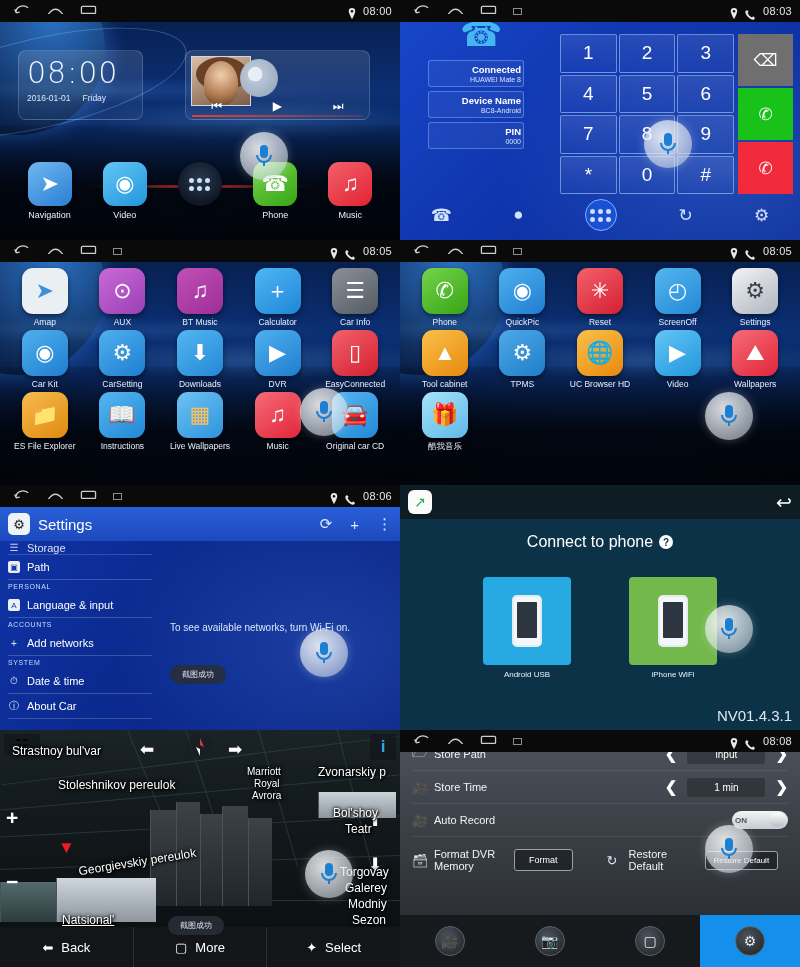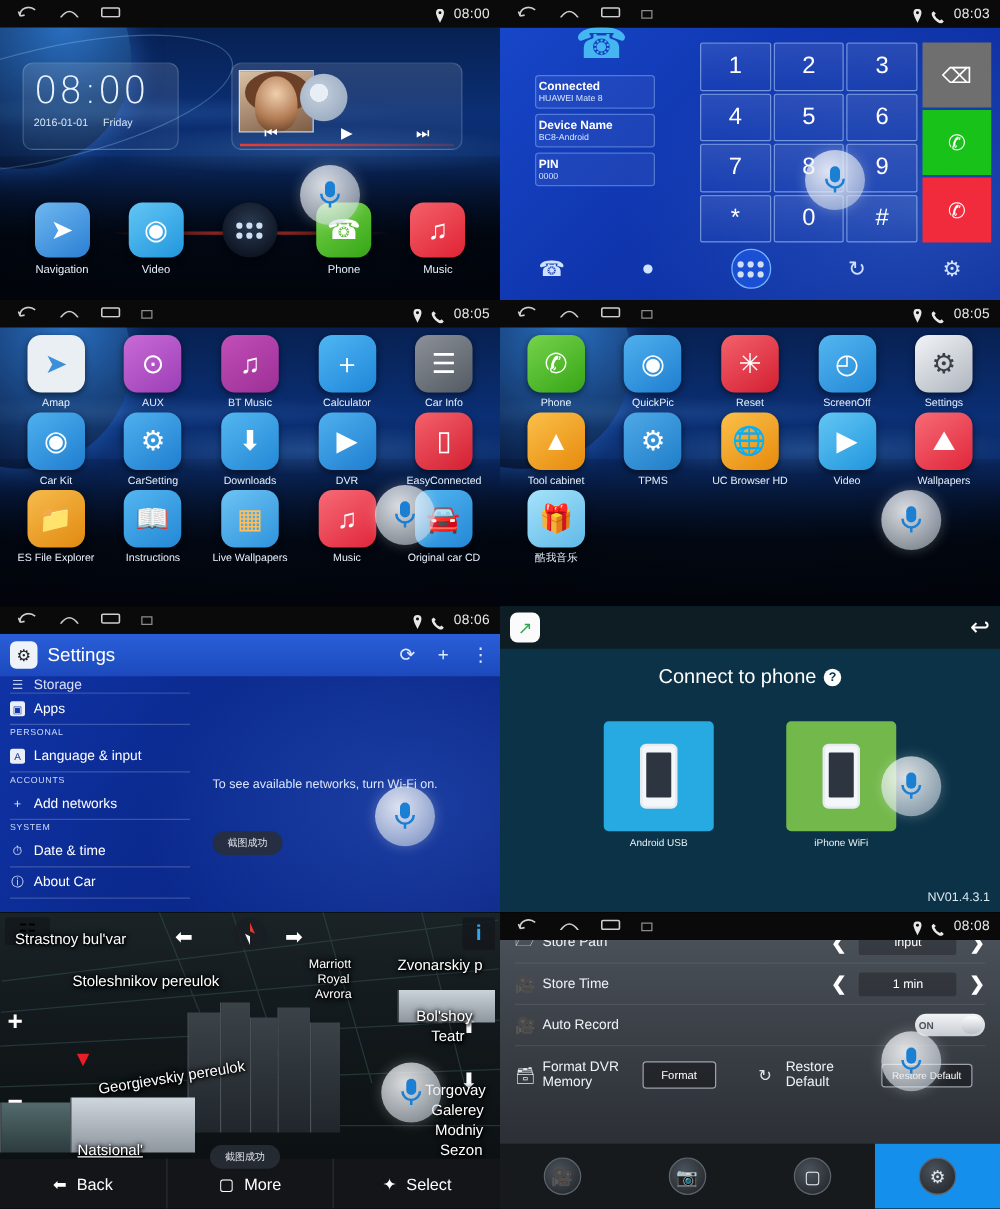--- a/index.html
+++ b/index.html
@@ -96,21 +96,21 @@
   .mic svg { width:20px; height:24px; }
 
   
   .dial-bg { position:absolute; top:22px; left:0; right:0; bottom:0;
              background:linear-gradient(135deg,#1746c8 0%,#0f35ad 45%,#0a2a96 100%); }
   .dial-bg::before { content:""; position:absolute; inset:0;
              background:radial-gradient(ellipse 330px 230px at 330px 150px, rgba(110,170,255,.22), transparent 70%); }
   .bt-logo { position:absolute; left:60px; top:14px; color:#45b6ef; font-size:34px; }
   .bt-info { position:absolute; left:28px; top:60px; width:96px; }
   .bt-card { border:1px solid rgba(160,200,255,.40); border-radius:3px; padding:3px 2px;
-             margin-bottom:4px; text-align:left; background:rgba(255,255,255,.05); }
+             margin-bottom:4px; text-align:right; background:rgba(255,255,255,.05); }
   .bt-t { color:#fff; font-size:9.5px; font-weight:bold; }
   .bt-s { color:#d4e4ff; font-size:7px; margin-top:1px; }
   .keypad { position:absolute; left:160px; top:34px; width:174px; height:160px;
             display:grid; grid-template-columns:repeat(3,1fr); grid-template-rows:repeat(4,1fr);
             gap:2px; }
   .key { border:1px solid rgba(190,220,255,.5); border-radius:2px; color:#fff;
          display:flex; align-items:center; justify-content:center; font-size:19px;
          background:linear-gradient(180deg, rgba(255,255,255,.10), rgba(255,255,255,.02)); }
   .callcol { position:absolute; left:338px; top:34px; width:55px; height:160px;
              display:flex; flex-direction:column; gap:2px; }
@@ -176,21 +176,21 @@
   .ec-opt { display:flex; flex-direction:column; align-items:center; }
   .ec-tile { width:88px;height:88px;border-radius:4px;display:flex;
      align-items:center;justify-content:center; position:relative; overflow:hidden; }
   .ec-usb { background:#27a9e1; }
   .ec-wifi { background:#72b84a; }
   .ec-phone-shape { width:30px;height:52px;border-radius:5px;background:#f4f7fa;
      border:2px solid #e6ebf1; position:relative; }
   .ec-phone-shape::after { content:""; position:absolute; left:3px; top:5px; right:3px; bottom:7px;
      background:#2c3540; border-radius:1px; }
   .ec-lbl { color:#e8f2f8; font-size:8px; margin-top:5px; }
-  .ec-ver { position:absolute; right:8px; bottom:6px; color:#dbe8f0; font-size:10px; }
+  .ec-ver { position:absolute; right:8px; bottom:6px; color:#dbe8f0; font-size:15px; }
 
   
   .map-root { position:absolute; inset:0; background:#0c1012; }
   .map-scene { position:absolute; inset:0;
      background:linear-gradient(180deg,#1a2326 0%,#12181b 40%,#0a0e10 100%); }
   .map-grid { position:absolute; inset:0; opacity:.55; }
   .map-grid i { position:absolute; background:#35504f; display:block; height:1px; }
   .bldg { position:absolute; background:linear-gradient(180deg,#3b4248,#20262b);
      border-left:1px solid #4a5258; }
   .map-lbl { position:absolute; color:#fff; font-size:10px;
@@ -709,21 +709,21 @@
         <div class="set-hd-act">⋮</div>
       </div>
 
       <div class="set-list">
         <div class="set-row cut">
           <span class="set-ic">☰</span>
           <span>Storage</span>
         </div>
         <div class="set-row">
           <span class="set-ic sq">▣</span>
-          <span>Apps</span>
+          <span>Path</span>
         </div>
         <div class="set-grp">PERSONAL</div>
         <div class="set-row">
           <span class="set-ic sq">A</span>
           <span>Language &amp; input</span>
         </div>
         <div class="set-grp">ACCOUNTS</div>
         <div class="set-row">
           <span class="set-ic">+</span>
           <span>Add networks</span>

